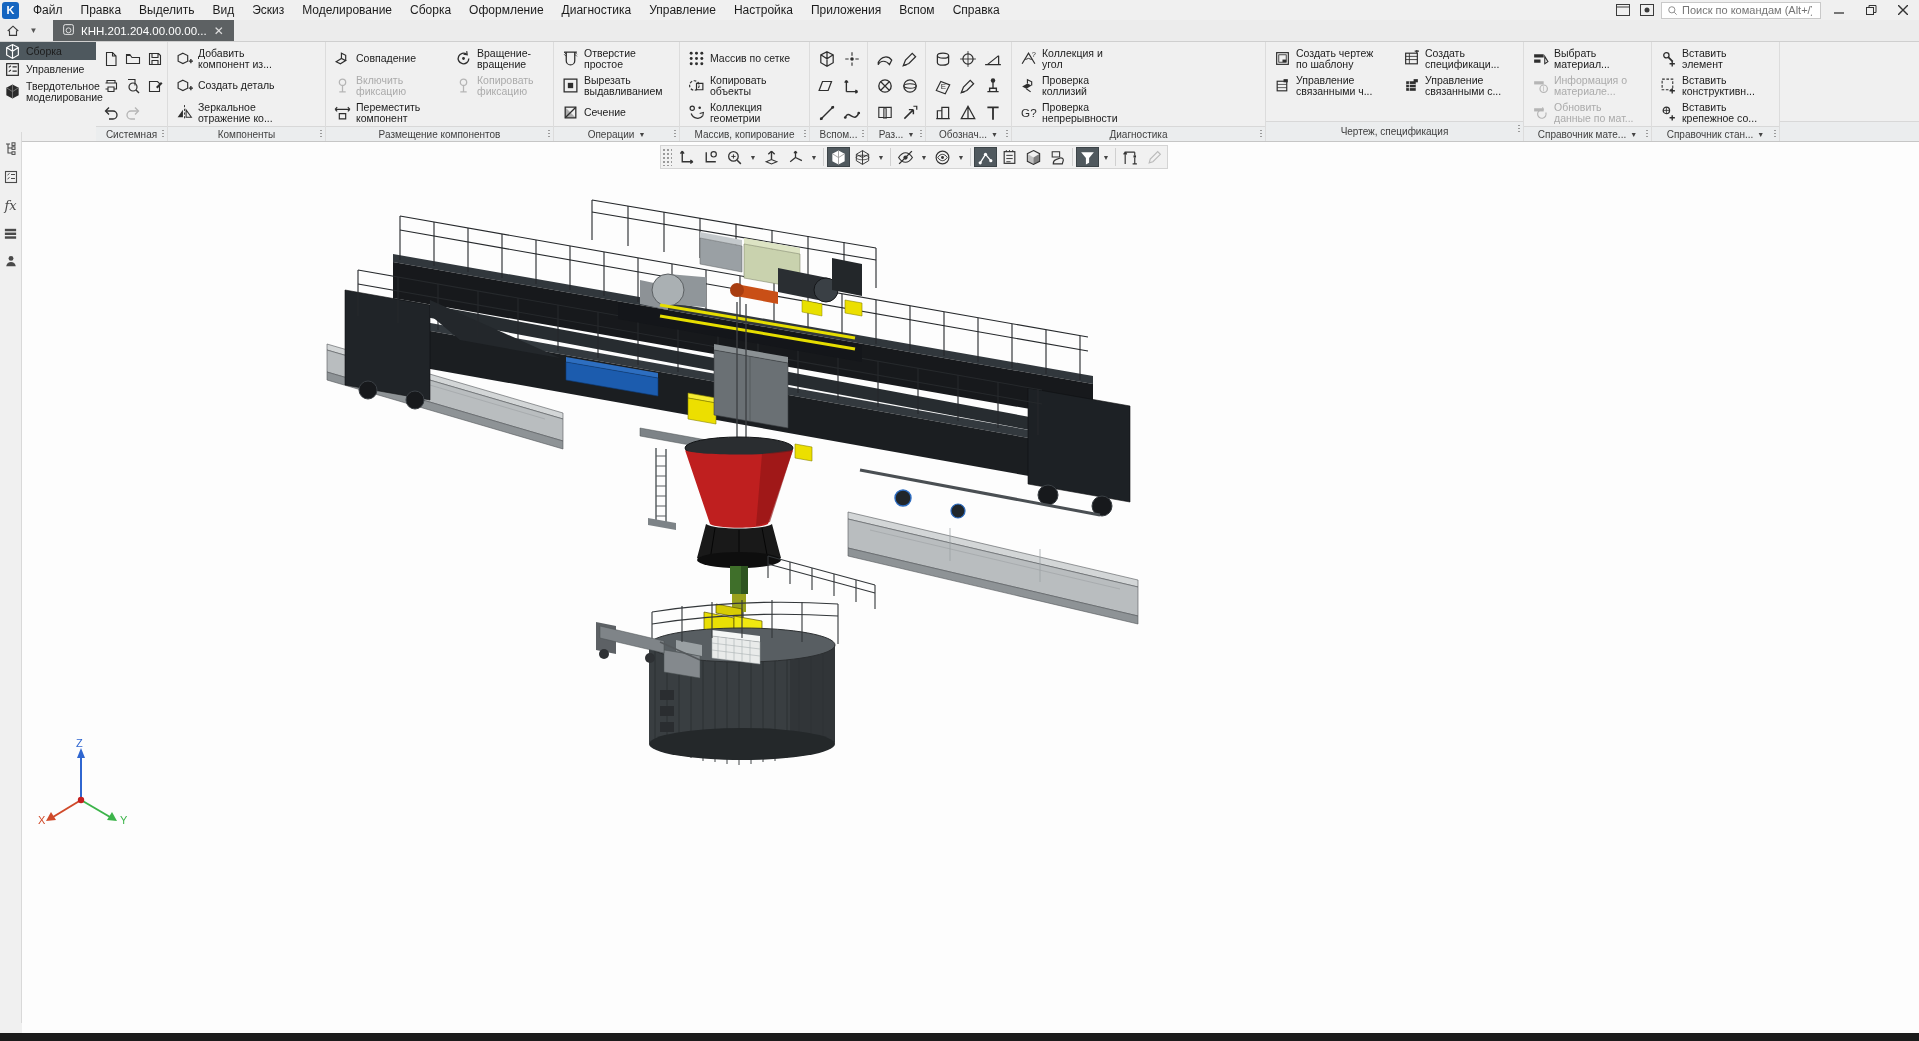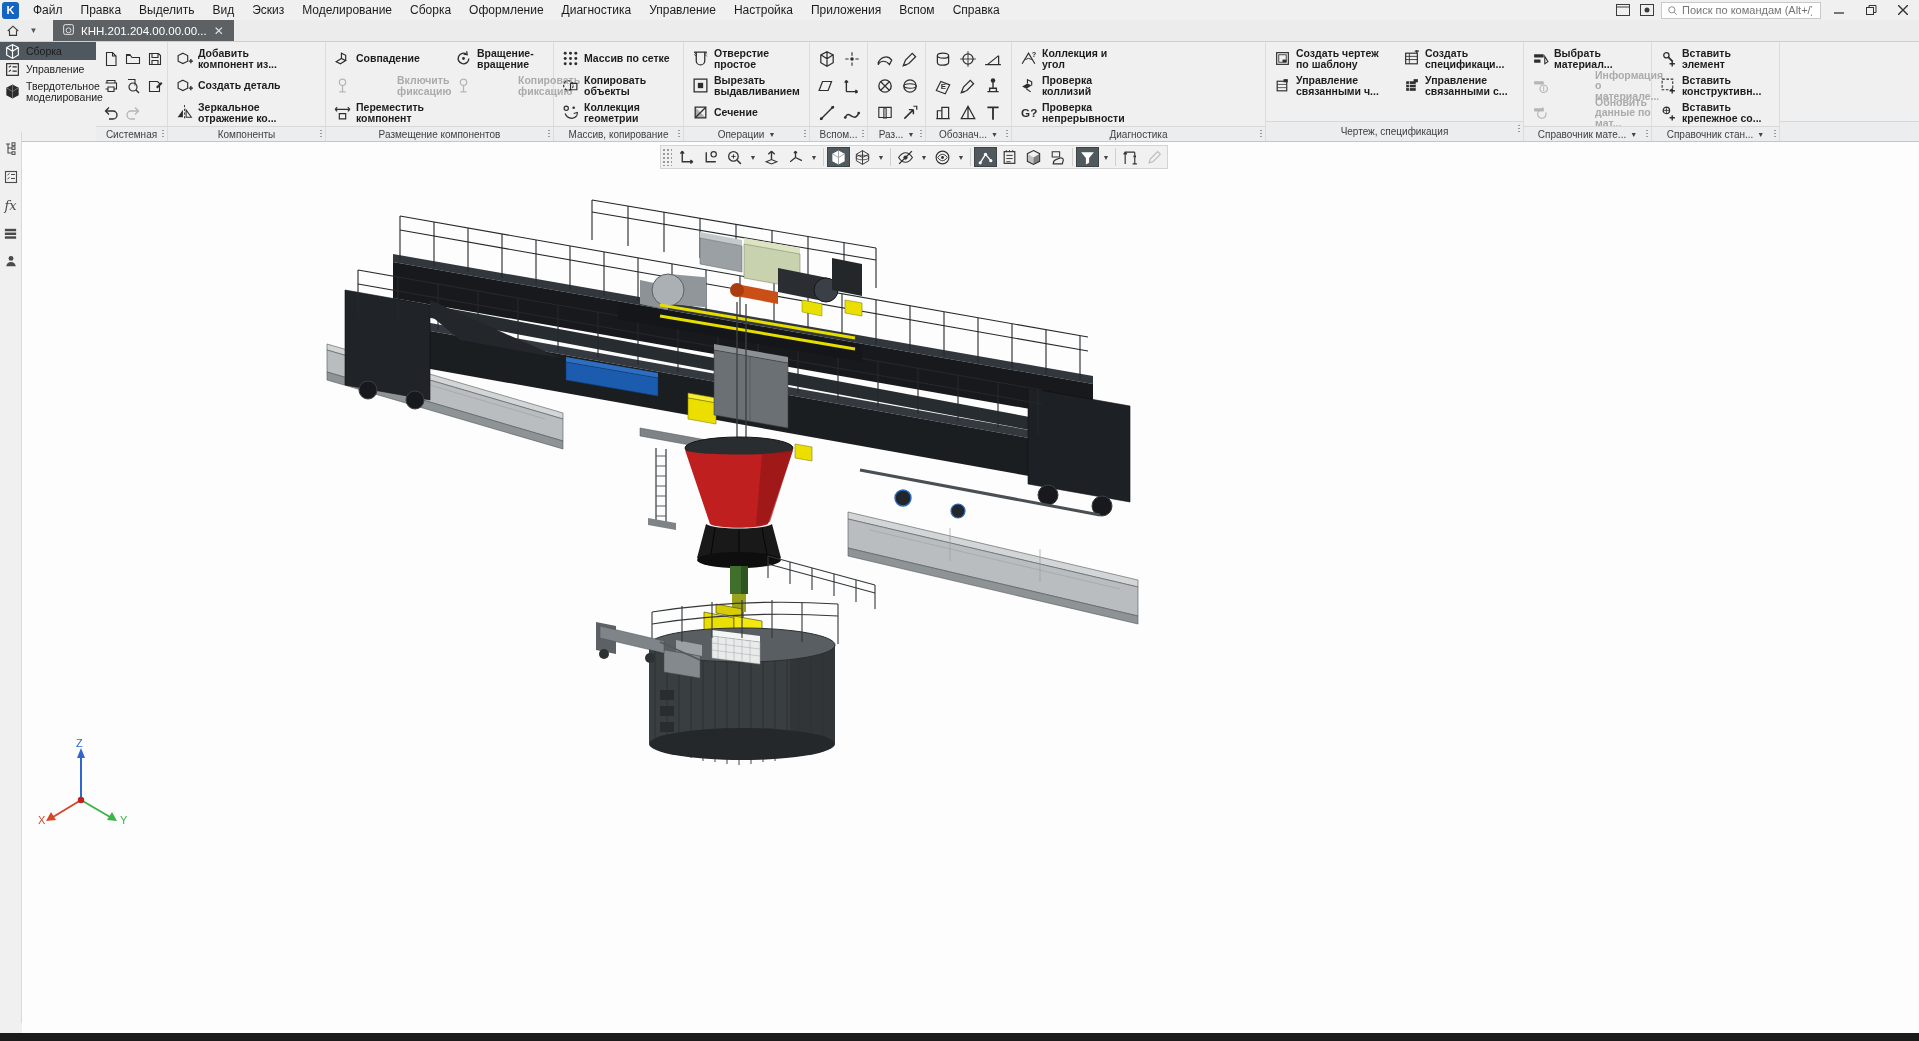--- a/index.html
+++ b/index.html
@@ -34,30 +34,30 @@
   .ribbon { position:absolute; left:0; top:42px; width:1919px; height:100px; background:#f0f0f0;
     display:flex; border-bottom:1px solid #c6c6c6; }
   .leftpanel { width:96px; flex:none; display:flex; flex-direction:column; }
   .lp-item { height:18px; display:flex; align-items:center; gap:5px; padding:0 4px; font-size:11.5px;
     color:#2a2a2a; white-space:pre-line; line-height:11px; }
   .lp-item.tall { height:27px; }
   .lp-item.active { background:#4e585e; color:#fff; }
   .lp-item .cicon { color:inherit; }
 
   .rgroup { flex:none; display:flex; flex-direction:column; border-right:1px solid #dcdcdc; }
-  .rbody { height:85px; display:flex; padding:3px 4px 0 4px; gap:1px;font-weight:bold; }
+  .rbody { height:85px; display:flex; padding:3px 4px 0 4px; gap:1px; }
   .rfooter { height:22px; border-top:1px solid #d8d8d8; background:#ebedee; font-size:10px; color:#3f3f3f;
     display:flex; align-items:center; justify-content:center; gap:4px; position:relative; }
   .rfooter .grip { position:absolute; right:2px; top:2px; width:4px; height:10px;
     background-image:radial-gradient(#9a9a9a 0.8px, transparent 0.9px); background-size:4px 3px; }
   .rfooter .fcaret { font-size:7px; color:#444; }
   .rcol { display:flex; flex-direction:column; }
   .cmd { height:27px; display:flex; align-items:center; gap:5px; padding:0 4px; }
   .cmd-label { font-size:10.5px; line-height:10.5px; white-space:pre-line; color:#1c1c1c; }
-  .cmd.disabled .cmd-label { color:#ababab;margin-left:41px; }
+  .cmd.disabled .cmd-label { color:#ababab; }
   .cmd.disabled .cicon { color:#b5b5b5; }
   .cicon { width:17px; height:17px; flex:none; color:#2e2e2e; }
   .cicon svg { width:100%; height:100%; }
   .sysgrid { display:grid; grid-template-columns:repeat(3,22px); grid-auto-rows:27px; align-items:center; justify-items:center; }
   .sysbtn { width:20px; height:20px; display:flex; align-items:center; justify-content:center; color:#2e2e2e; }
   .sysbtn.disabled { color:#b5b5b5; }
   .icongrid2 { display:grid; grid-template-columns:repeat(2,25px); grid-auto-rows:27px; align-items:center; justify-items:center; }
   .icongrid3 { display:grid; grid-template-columns:repeat(3,25px); grid-auto-rows:27px; align-items:center; justify-items:center; }
   .gicon { width:18px; height:18px; color:#2e2e2e; }
   .gicon svg { width:100%; height:100%; }
@@ -643,20 +643,52 @@
 фиксацию</span>
             </div>
         </div>
       </div>
       <div class="rfooter">
           <span>Размещение компонентов</span>
           <span class="grip"></span>
         </div>
     </div>
 
+    <div class="rgroup" style="width:126px">
+      <div class="rbody">
+          <div class="rcol">
+        <div class="cmd">
+              <span class="cicon"><svg>
+                  <use href="#s-hole"></use>
+                </svg></span>
+              <span class="cmd-label">Отверстие
+простое</span>
+            </div>
+        <div class="cmd">
+              <span class="cicon"><svg>
+                  <use href="#s-cut"></use>
+                </svg></span>
+              <span class="cmd-label">Вырезать
+выдавливанием</span>
+            </div>
+        <div class="cmd">
+              <span class="cicon"><svg>
+                  <use href="#s-section"></use>
+                </svg></span>
+              <span class="cmd-label">Сечение</span>
+            </div>
+      </div>
+        </div>
+      <div class="rfooter">
+          <span>Операции</span>
+          <span class="fcaret">▼</span>
+          <span class="grip"></span>
+        </div>
+    </div>
+
     <div class="rgroup" style="width:130px">
       <div class="rbody">
           <div class="rcol">
         <div class="cmd">
               <span class="cicon"><svg>
                   <use href="#s-array"></use>
                 </svg></span>
               <span class="cmd-label">Массив по сетке</span>
             </div>
         <div class="cmd">
@@ -670,52 +702,20 @@
               <span class="cicon"><svg>
                   <use href="#s-collect"></use>
                 </svg></span>
               <span class="cmd-label">Коллекция
 геометрии</span>
             </div>
       </div>
         </div>
       <div class="rfooter">
           <span>Массив, копирование</span>
-          <span class="grip"></span>
-        </div>
-    </div>
-
-    <div class="rgroup" style="width:126px">
-      <div class="rbody">
-          <div class="rcol">
-        <div class="cmd">
-              <span class="cicon"><svg>
-                  <use href="#s-hole"></use>
-                </svg></span>
-              <span class="cmd-label">Отверстие
-простое</span>
-            </div>
-        <div class="cmd">
-              <span class="cicon"><svg>
-                  <use href="#s-cut"></use>
-                </svg></span>
-              <span class="cmd-label">Вырезать
-выдавливанием</span>
-            </div>
-        <div class="cmd">
-              <span class="cicon"><svg>
-                  <use href="#s-section"></use>
-                </svg></span>
-              <span class="cmd-label">Сечение</span>
-            </div>
-      </div>
-        </div>
-      <div class="rfooter">
-          <span>Операции</span>
-          <span class="fcaret">▼</span>
           <span class="grip"></span>
         </div>
     </div>
 
     <div class="rgroup" style="width:58px">
       <div class="rbody">
           <div class="icongrid2">
         <span class="gicon"><svg>
                 <use href="#s-cube"></use>
               </svg></span>

